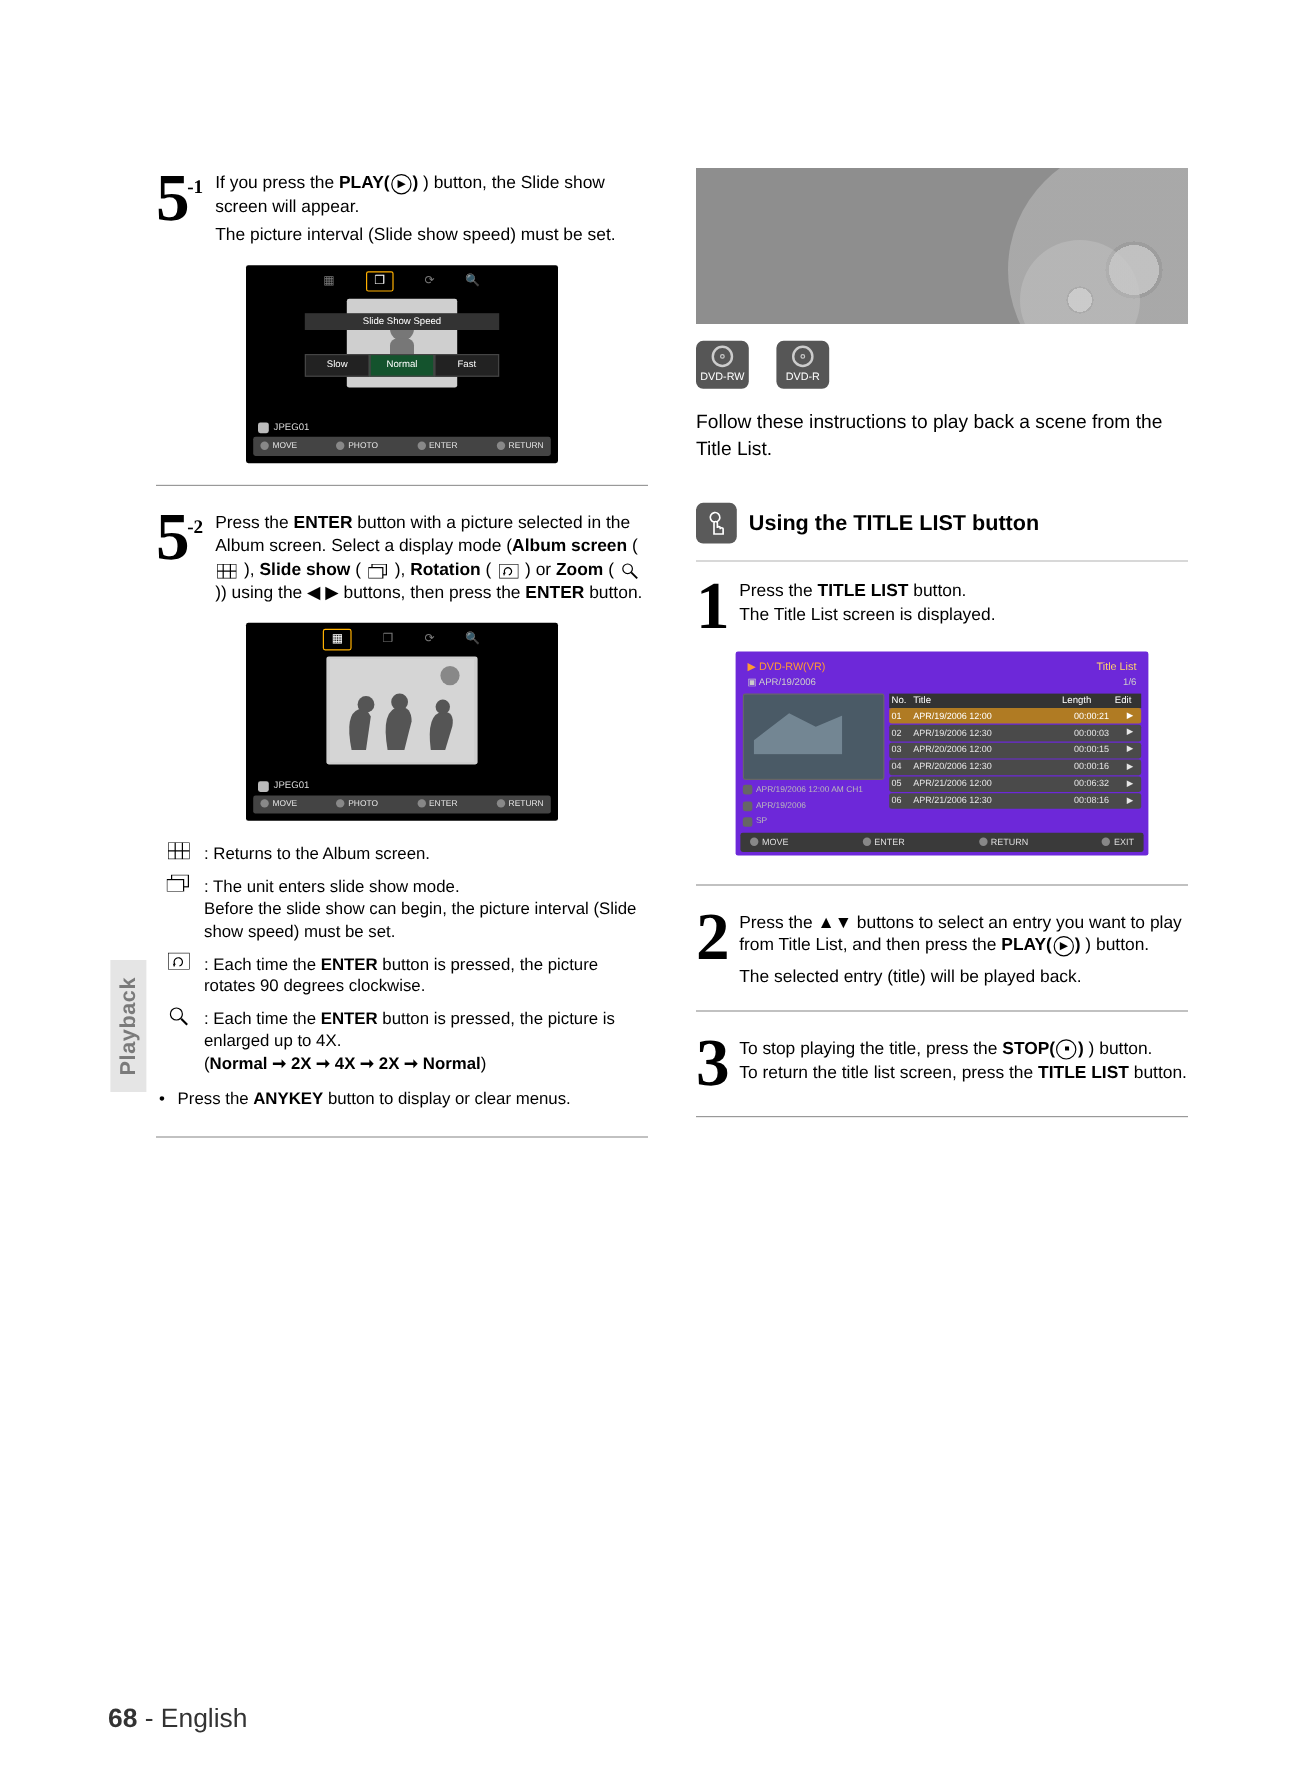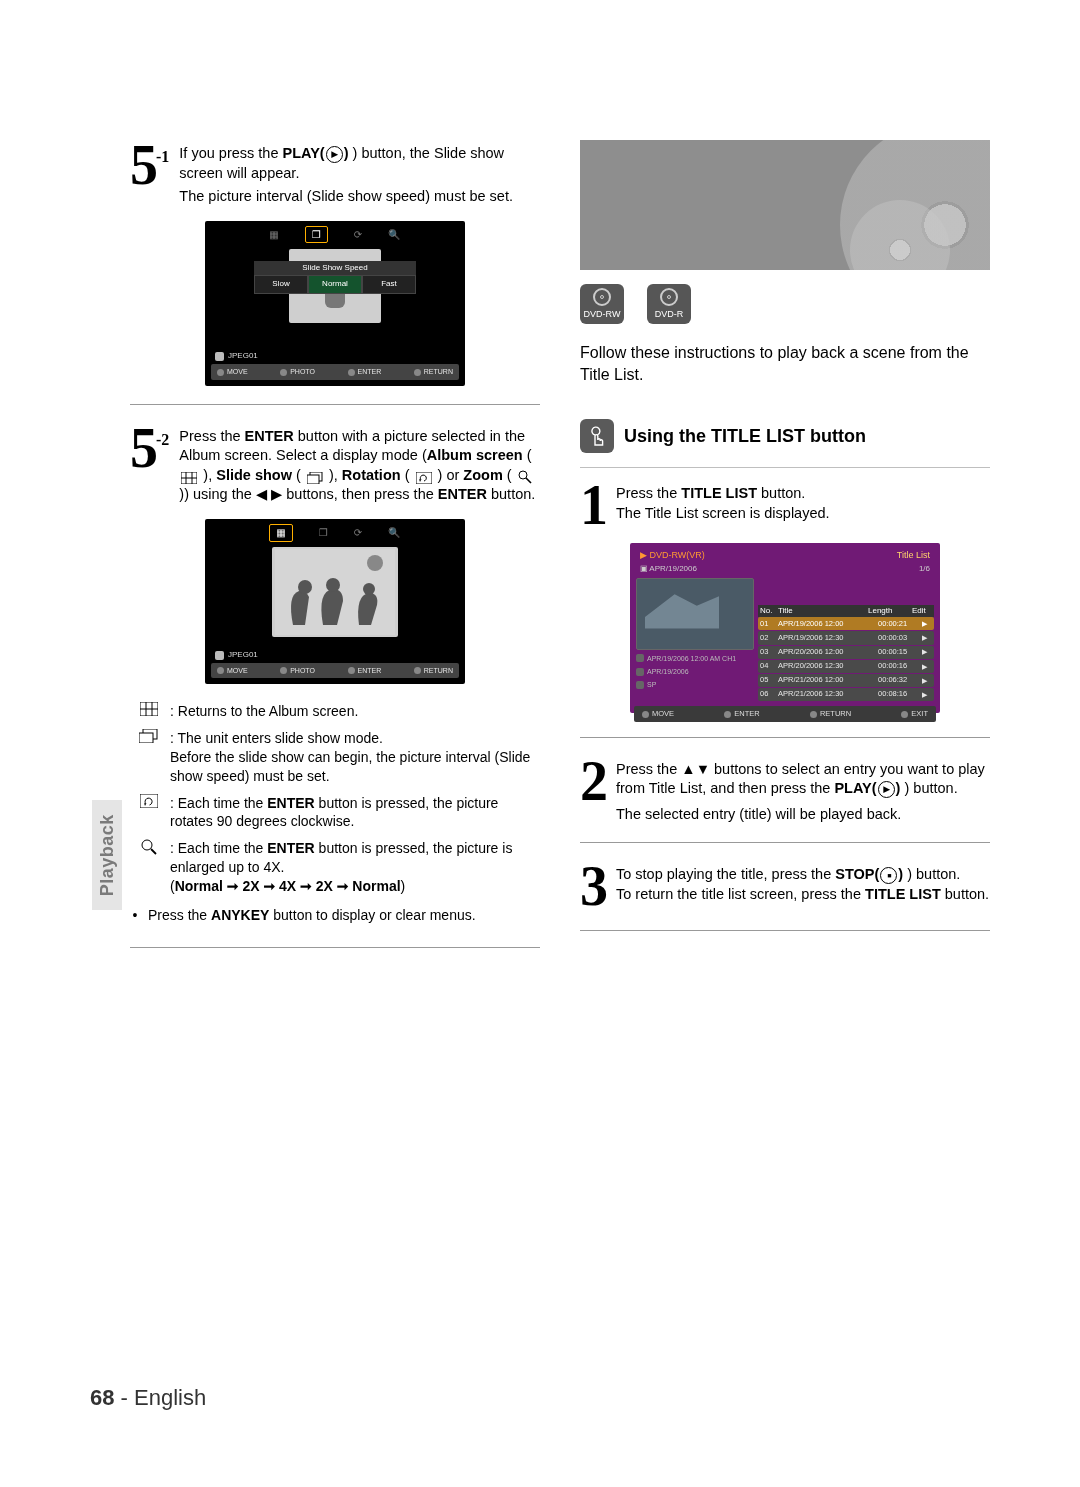--- a/index.html
+++ b/index.html
@@ -63,52 +63,52 @@
   .osd .toolbar span.sel { border: 1px solid #ffb000; padding: 1px 6px; border-radius: 2px; color:#fff; opacity:1; }
   .osd .preview {
     width: 92px; height: 74px; background: #cfcfcf;
     display: flex; align-items: center; justify-content: center;
     border-radius: 2px;
   }
   .osd .preview svg { display:block; }
   .osd .speedwrap { position: absolute; top: 40px; width: 162px; }
   .osd .speed-title { background:#333; color:#fff; text-align:center; font-size:8px; padding:2px 0; }
   .osd .speed-row { display:flex; }
-  .osd .speed-row div { flex:1; text-align:center; font-size:8px; padding:3px 0; background:#222; border:1px solid #444; }
+  .osd .speed-row div { flex:1; text-align:center; font-size:8px; padding:3px 0; background:#222; border:1px solid #444;margin-top:20px; }
   .osd .speed-row .norm { background:#14532d; }
   .osd .filebar { width: 100%; font-size: 8px; display:flex; align-items:center; gap:4px; padding: 3px 4px 0 4px; color:#dcdcdc; }
   .osd .filebar .ico { width:9px;height:9px;background:#bbb;border-radius:2px;display:inline-block; }
   .osd .btnbar {
     width: 100%; display:flex; justify-content: space-between;
     font-size:7px; background:#444; padding:3px 6px; margin-top:2px; border-radius:2px;
     color:#e5e5e5;
   }
   .osd .btnbar span::before { content:""; display:inline-block; width:7px;height:7px; background:#888; border-radius:50%; margin-right:3px; vertical-align:middle; }
 
   .osd2 .preview { width: 126px; height: 90px; }
 
   
   .tlshot {
-    width: 310px; height: 170px; background:#701a75; margin: 12px auto 0 auto;
+    width: 344px; height: 170px; background:#6d28d9; margin: 12px auto 0 auto;
     color:#fff; font-size:8px; position: relative; padding: 4px; border-radius:2px;
   }
   .tlshot .hdr { display:flex; justify-content:space-between; padding:2px 6px; font-size:9px; color:#ffd36b; }
   .tlshot .hdr .l { color:#ff9933; }
   .tlshot .sub { display:flex; justify-content:space-between; padding:1px 6px; font-size:8px; color:#ccc; }
   .tlshot .body { display:flex; gap:4px; padding: 2px 2px; }
   .tlshot .left { width:118px; }
   .tlshot .thumb { width:118px; height:72px; background:#4a5a66; border:1px solid #666; border-radius:2px; overflow:hidden; position:relative; }
   .tlshot .thumb::after{
     content:""; position:absolute; inset:12px 34px 20px 8px;
     background:#8fa3b0; clip-path: polygon(0% 70%, 40% 10%, 70% 40%, 100% 15%, 100% 100%, 0 100%);
     opacity:.6;
   }
   .tlshot .meta { font-size:7px; color:#bbb; margin-top:4px; display:flex; align-items:center; gap:3px; }
   .tlshot .meta .b { width:8px;height:8px;background:#666;border-radius:2px;display:inline-block; }
-  .tlshot .right { flex:1;margin-top:27px; }
+  .tlshot .right { flex:1; }
   .tlshot .rhdr { display:flex; font-size:8px; color:#fff; background:#333; padding:1px 2px; }
   .tlshot .rhdr .no{width:18px;} .tlshot .rhdr .ti{flex:1;} .tlshot .rhdr .len{width:44px;} .tlshot .rhdr .ed{width:20px;}
   .tlshot .row { display:flex; font-size:7.5px; color:#e6e6e6; background:#4a4a4a; padding:1.5px 2px; border-radius:2px; margin-bottom:1px; align-items:center; }
   .tlshot .row.sel { background:#b07b23; color:#fff; }
   .tlshot .row .no{width:18px;} .tlshot .row .ti{flex:1;} .tlshot .row .len{width:44px;} .tlshot .row .ed{width:10px; font-size:7px; }
   .tlshot .btm { display:flex; justify-content:space-between; background:#3a3a3a; padding:3px 8px; font-size:7.5px; color:#ddd; margin-top:2px; border-radius:2px;}
   .tlshot .btm span::before { content:""; display:inline-block; width:7px;height:7px; background:#888; border-radius:50%; margin-right:3px; vertical-align:middle; }
 
   
   .legend { font-size: 14px; margin: 6px 0 0 8px; }
@@ -183,21 +183,21 @@
     align-items:center;justify-content:center; font-size:9px; padding-left:1px;
     margin: 0 1px;
   }
   .inline-sm-icon {
     display:inline-block; vertical-align:middle; width:16px; height:12px;
     margin: 0 2px;
   }
 
   .footer {
     position: absolute;
-    left: 90px; bottom: 74px;
+    left: 90px; bottom: 40px;
     font-size: 22px; color:#333;
   }
   .footer b { font-weight: bold; }
 </style>
 </head>
 <body>
 
 <div class="side-tab">
   <span>Playback</span>
 </div>

